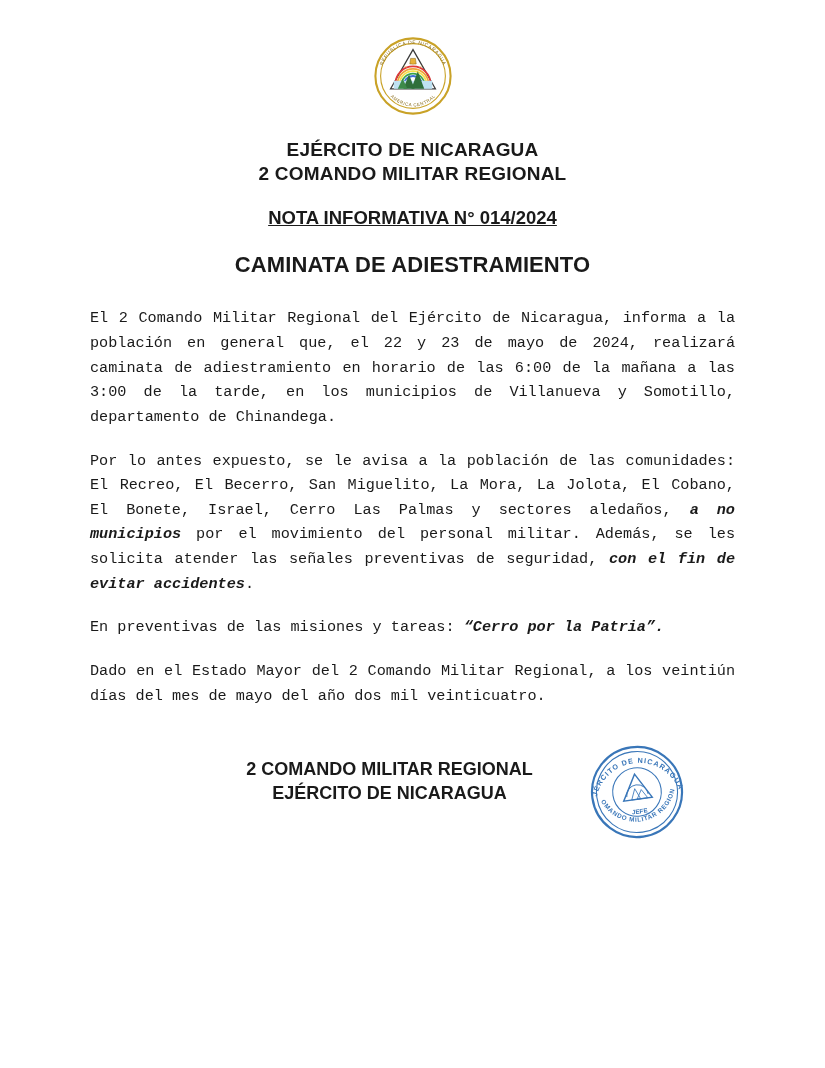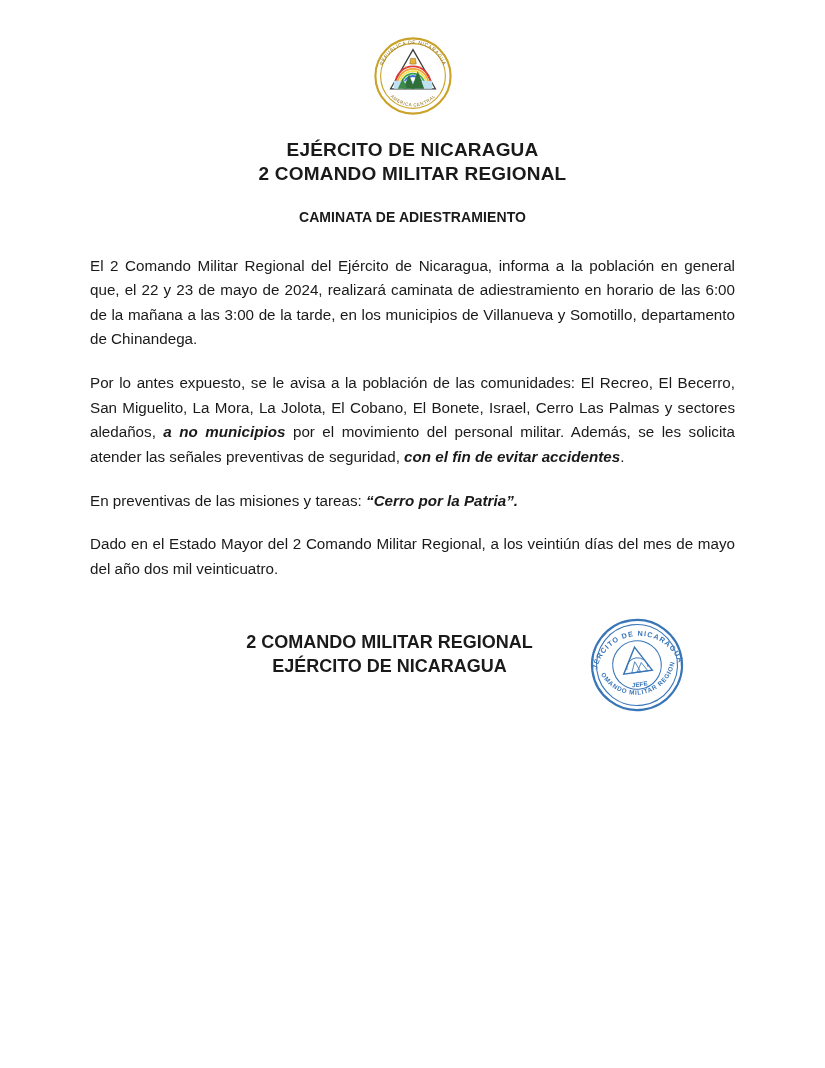--- a/index.html
+++ b/index.html
@@ -47,35 +47,36 @@
     font-weight: bold;
     letter-spacing: 0.2px;
   }
   .nota-line {
     font-size: 18.5px;
     font-weight: bold;
     text-decoration: underline;
     margin-top: 19px;
   }
   .subject-line {
-    font-size: 14px;
+    font-size: 22px;
     font-weight: bold;
     margin-top: 22px;
     letter-spacing: 0.1px;
   }
 
   
   .body-block {
     margin-top: 27px;
     font-size: 15.2px;
     line-height: 1.62;
     text-align: justify;
   }
   .body-block p {
     margin: 0 0 19px 0;
+    font-family: Liberation Mono, monospace;
   }
   .body-block p:last-child { margin-bottom: 18px; }
   .bi { font-style: italic; font-weight: bold; }
 
   
   .signature {
     margin-top: 42px;
     position: relative;
     height: 120px;
   }
@@ -139,20 +140,21 @@
           <line x1="52" y1="50" x2="49" y2="47"></line>
           <line x1="68" y1="50" x2="71" y2="47"></line>
         </g>
       </svg>
     </div>
   </div>
 
   <div class="title-block">
     <div class="org-line">EJÉRCITO DE NICARAGUA</div>
     <div class="org-line">2 COMANDO MILITAR REGIONAL</div>
+    <div class="nota-line">NOTA INFORMATIVA N° 014/2024</div>
     <div class="subject-line">CAMINATA DE ADIESTRAMIENTO</div>
   </div>
 
   <div class="body-block">
     <p>El 2 Comando Militar Regional del Ejército de Nicaragua, informa a la población en general que, el 22 y 23 de mayo de 2024, realizará caminata de adiestramiento en horario de las 6:00 de la mañana a las 3:00 de la tarde, en los municipios de Villanueva y Somotillo, departamento de Chinandega.</p>
 
     <p>
       <span>Por lo antes expuesto, se le avisa a la población de las comunidades: El Recreo, El Becerro, San Miguelito, La Mora, La Jolota, El Cobano, El Bonete, Israel, Cerro Las Palmas y sectores aledaños,</span>
       <span class="bi">a no municipios</span>
       <span>por el movimiento del personal militar. Además, se les solicita atender las señales preventivas de seguridad,</span>

